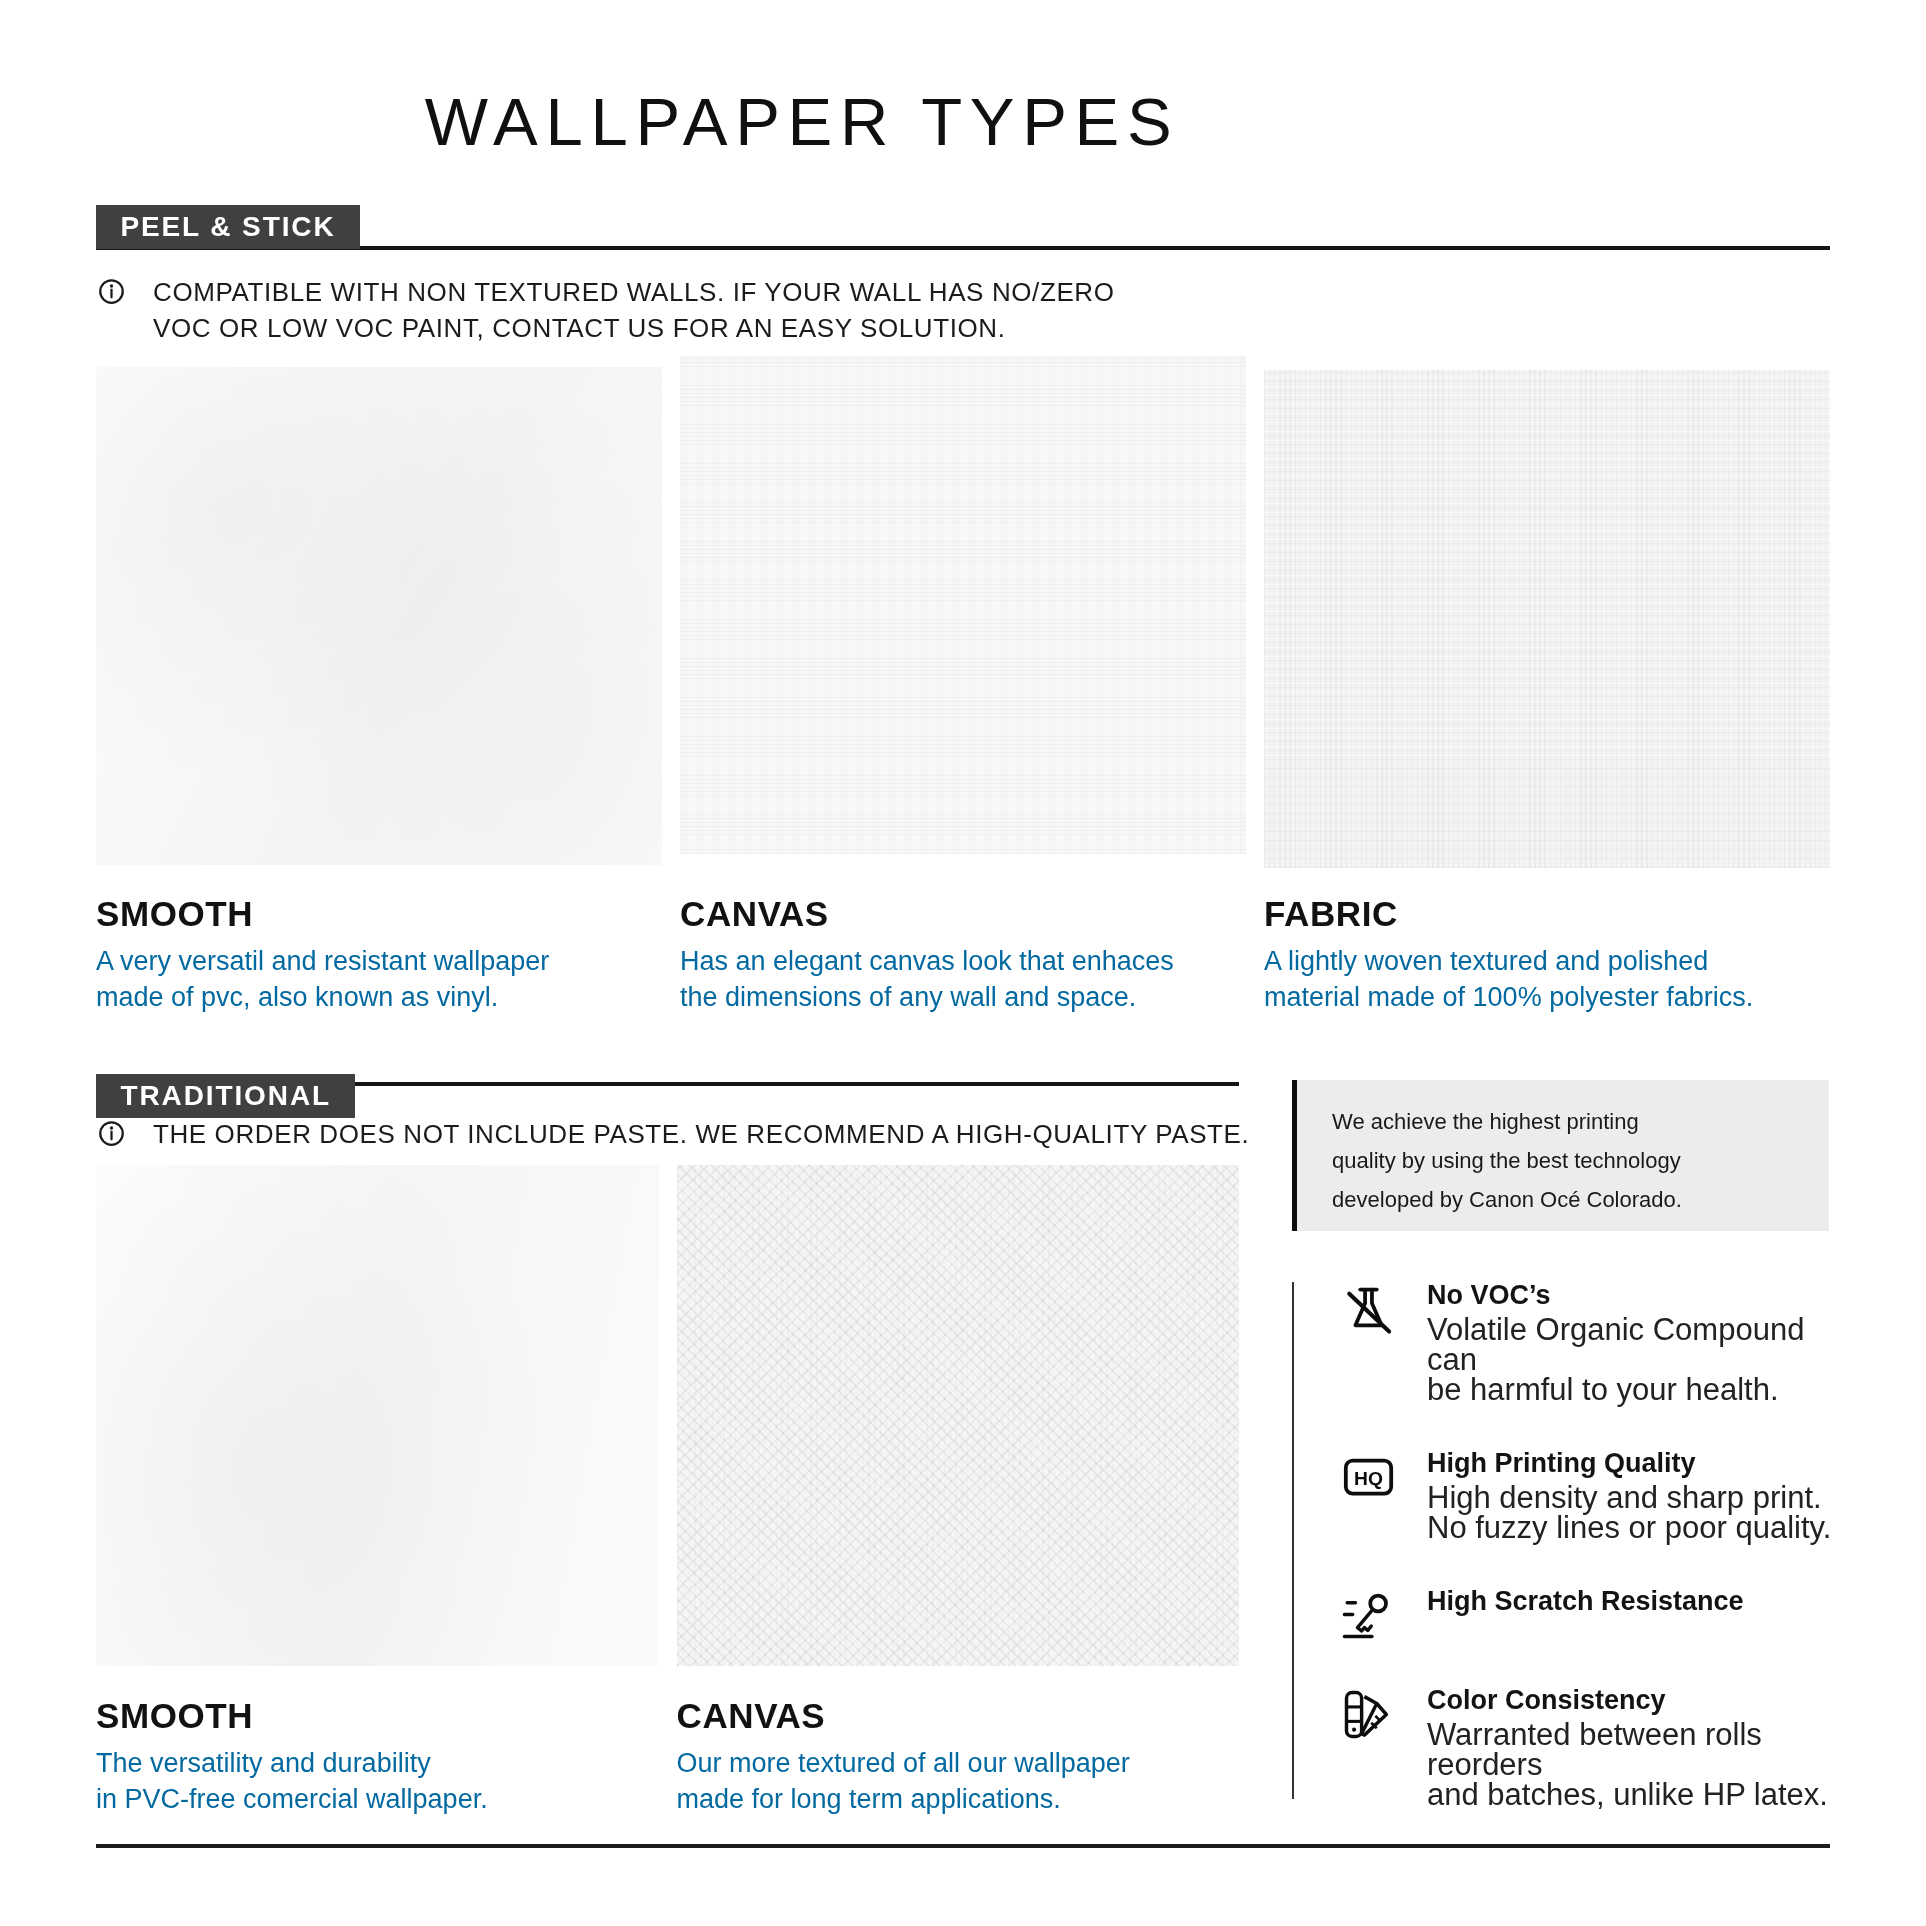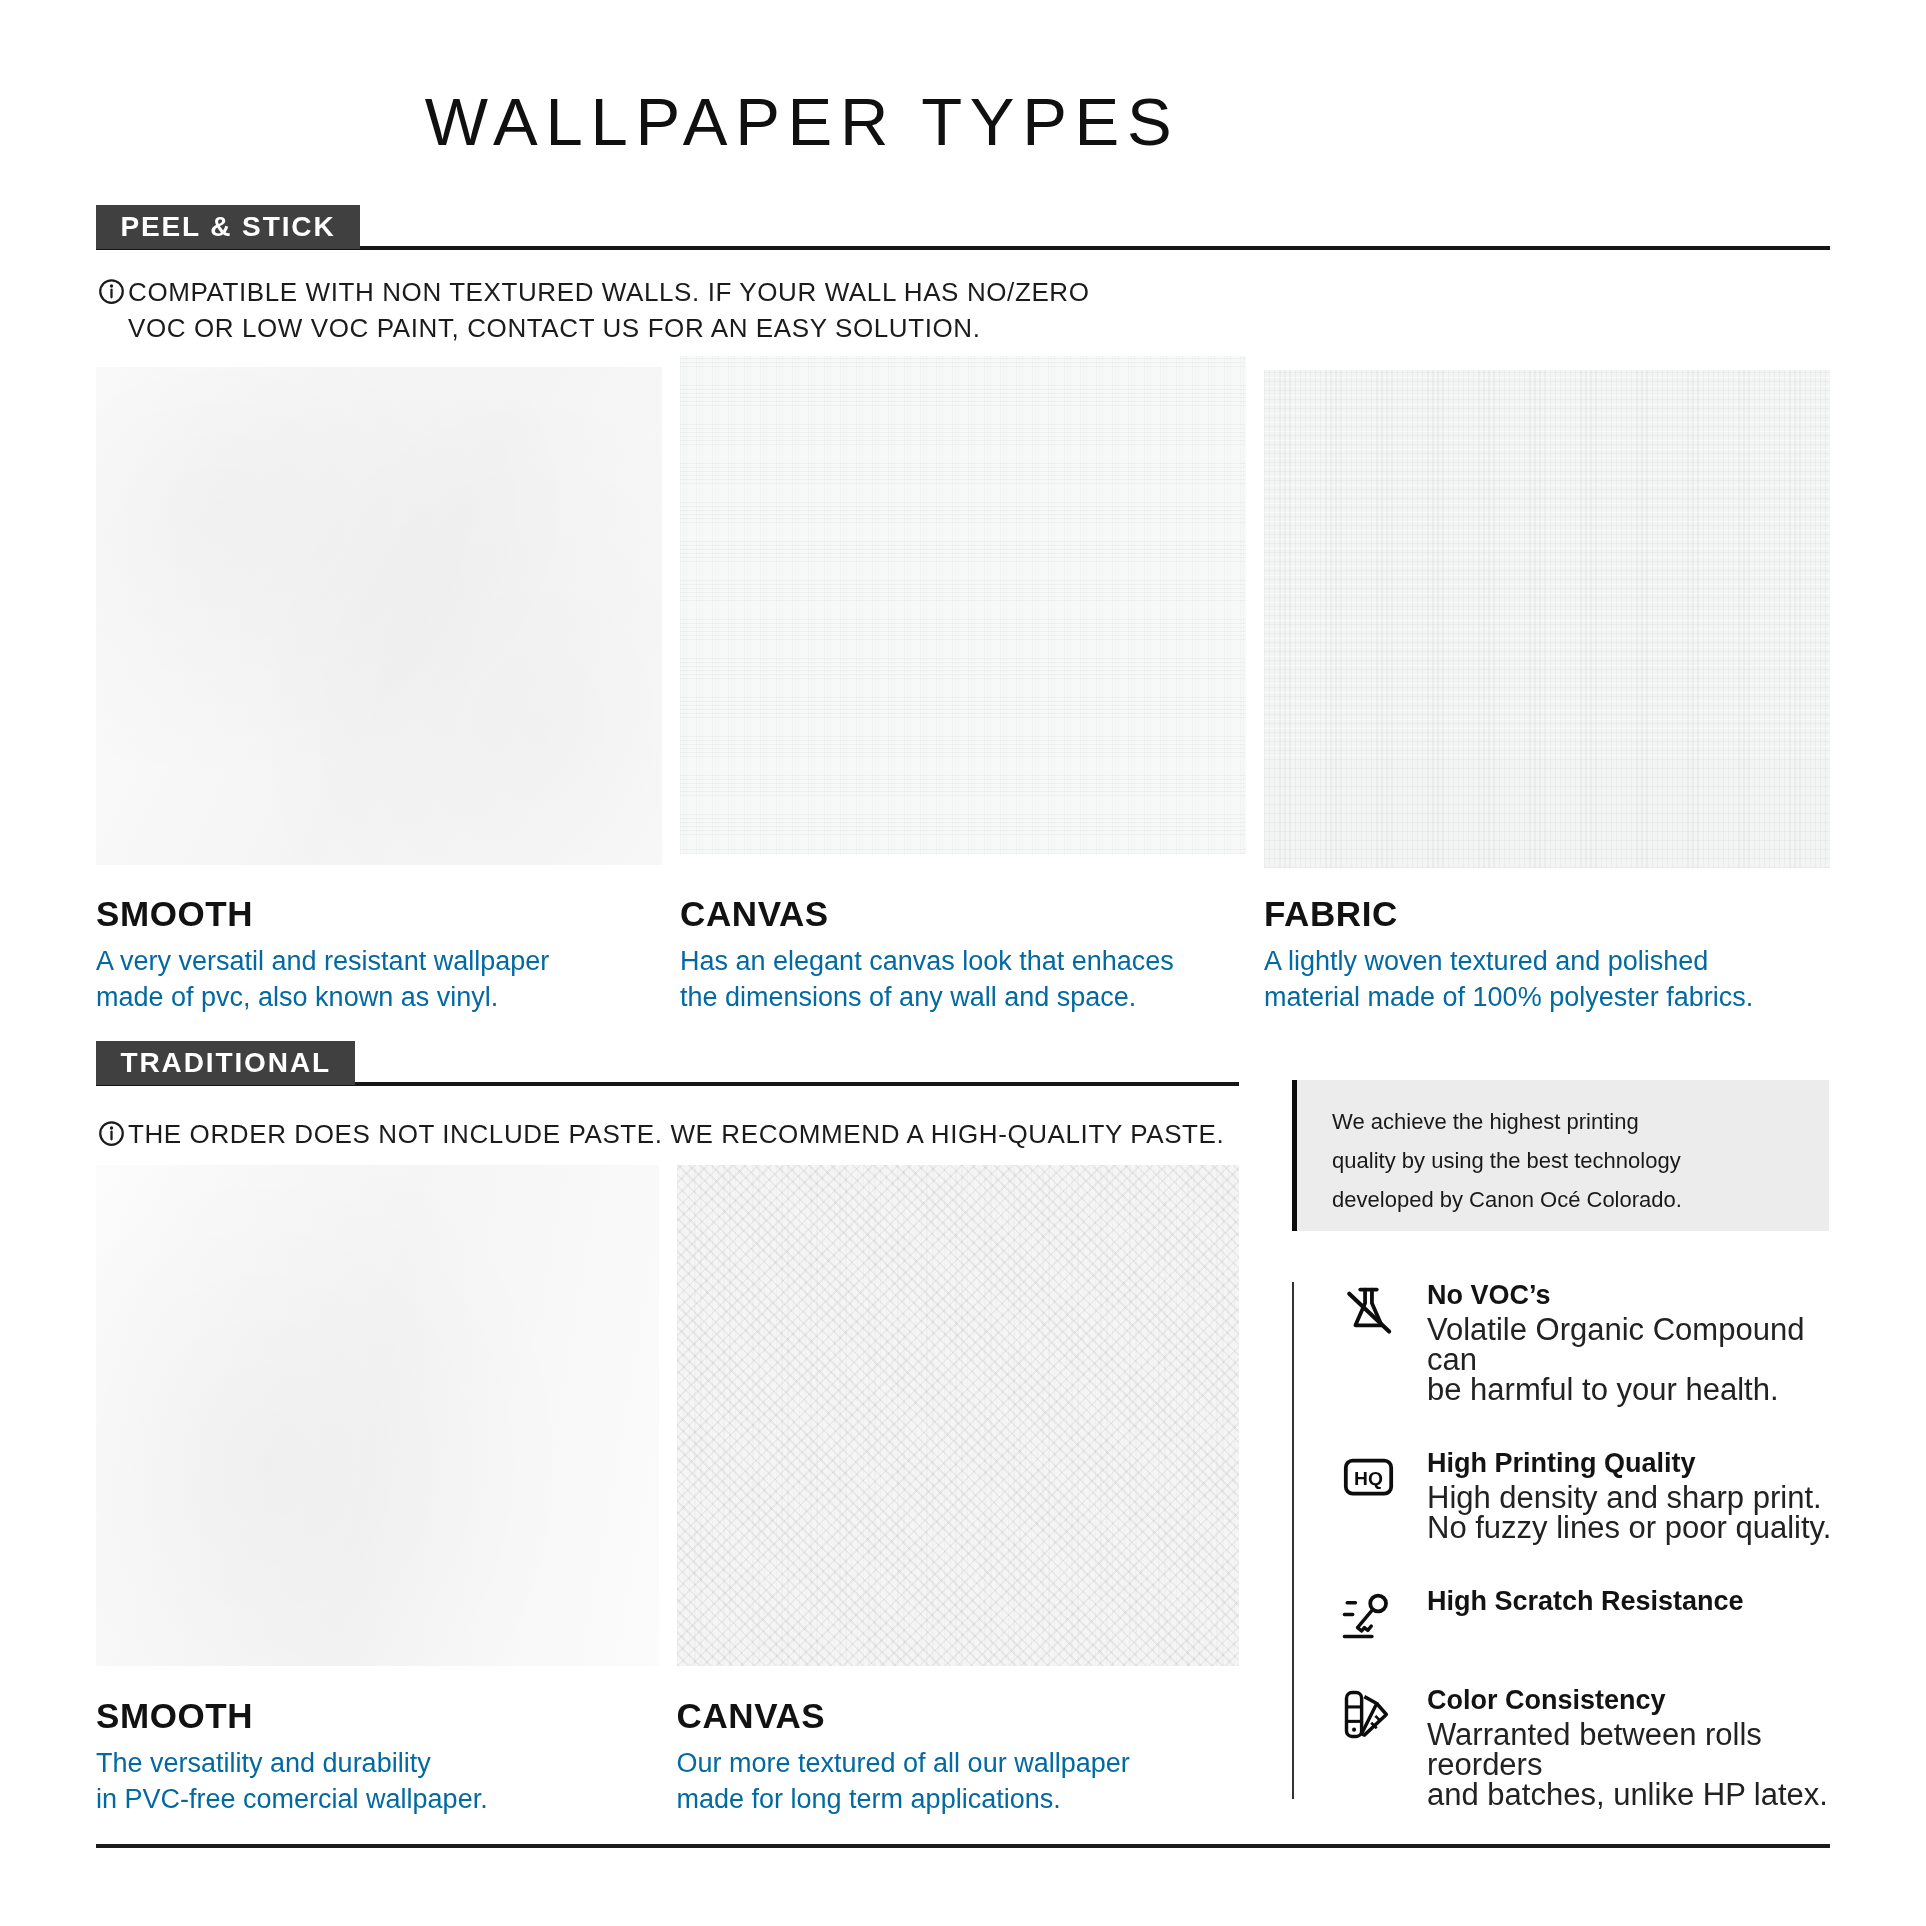--- a/index.html
+++ b/index.html
@@ -16,28 +16,28 @@
     color:#101010;margin:0;line-height:1.5;
   }
 
   
   .section-label{
     position:absolute;left:96px;height:44px;display:inline-flex;align-items:center;
     background:#404040;color:#ffffff;font-size:28px;font-weight:600;
     letter-spacing:1.9px;padding:0 24.4px;z-index:2;
   }
   .sec1-label{top:205px;}
-  .sec2-label{top:1041px;}
+  .sec2-label{top:1074px;}
   .rule{position:absolute;height:3.9px;background:#161616;}
   .sec1-rule{left:96px;top:246px;width:1734px;}
   .sec2-rule{left:96px;top:1082px;width:1143px;}
 
   
   .note{
-    position:absolute;left:98px;display:flex;gap:3px;
+    position:absolute;left:98px;display:flex;gap:28px;
     font-size:26px;line-height:36px;letter-spacing:0.6px;color:#1b1b1b;
   }
   .note1{top:274px;}
   .note2{top:1116px;}
   .note .info-glyph{flex:none;padding-top:3.9px;}
 
   
   .swatch-row{position:absolute;left:96px;display:flex;gap:18px;align-items:flex-end;}
   .row1{top:356px;width:1734px;}
   .row2{top:1165px;width:1143px;}

